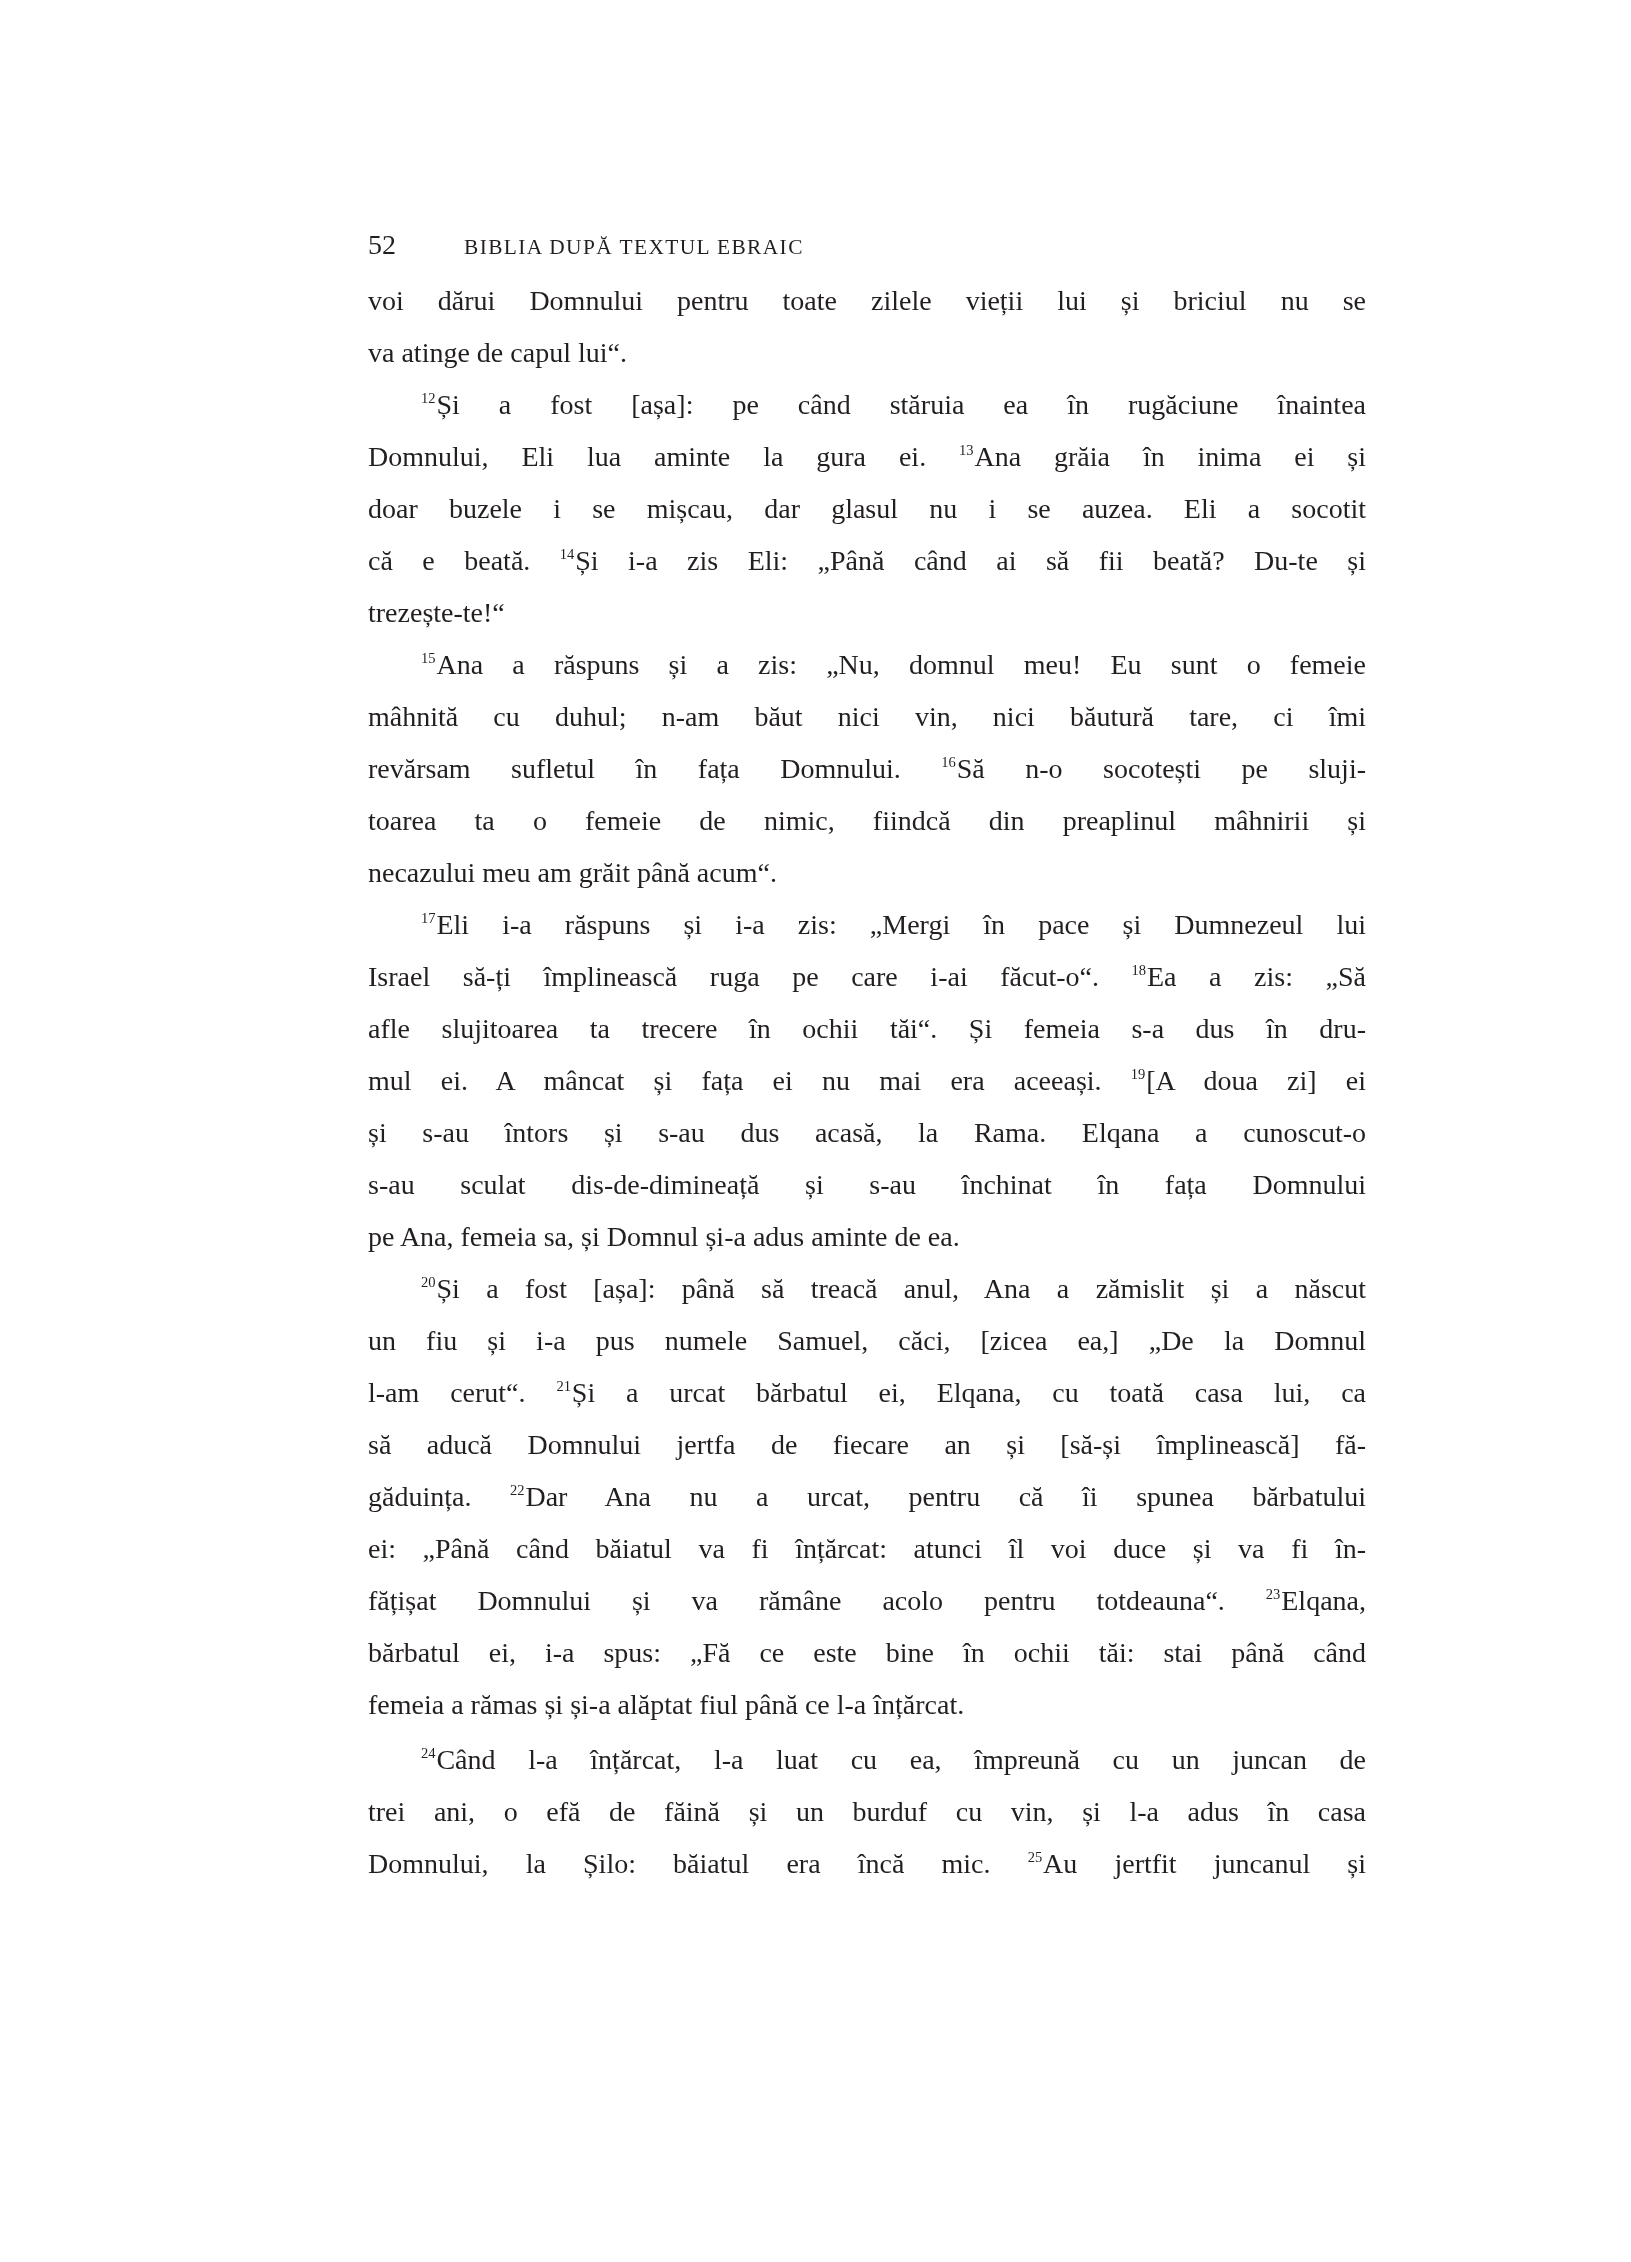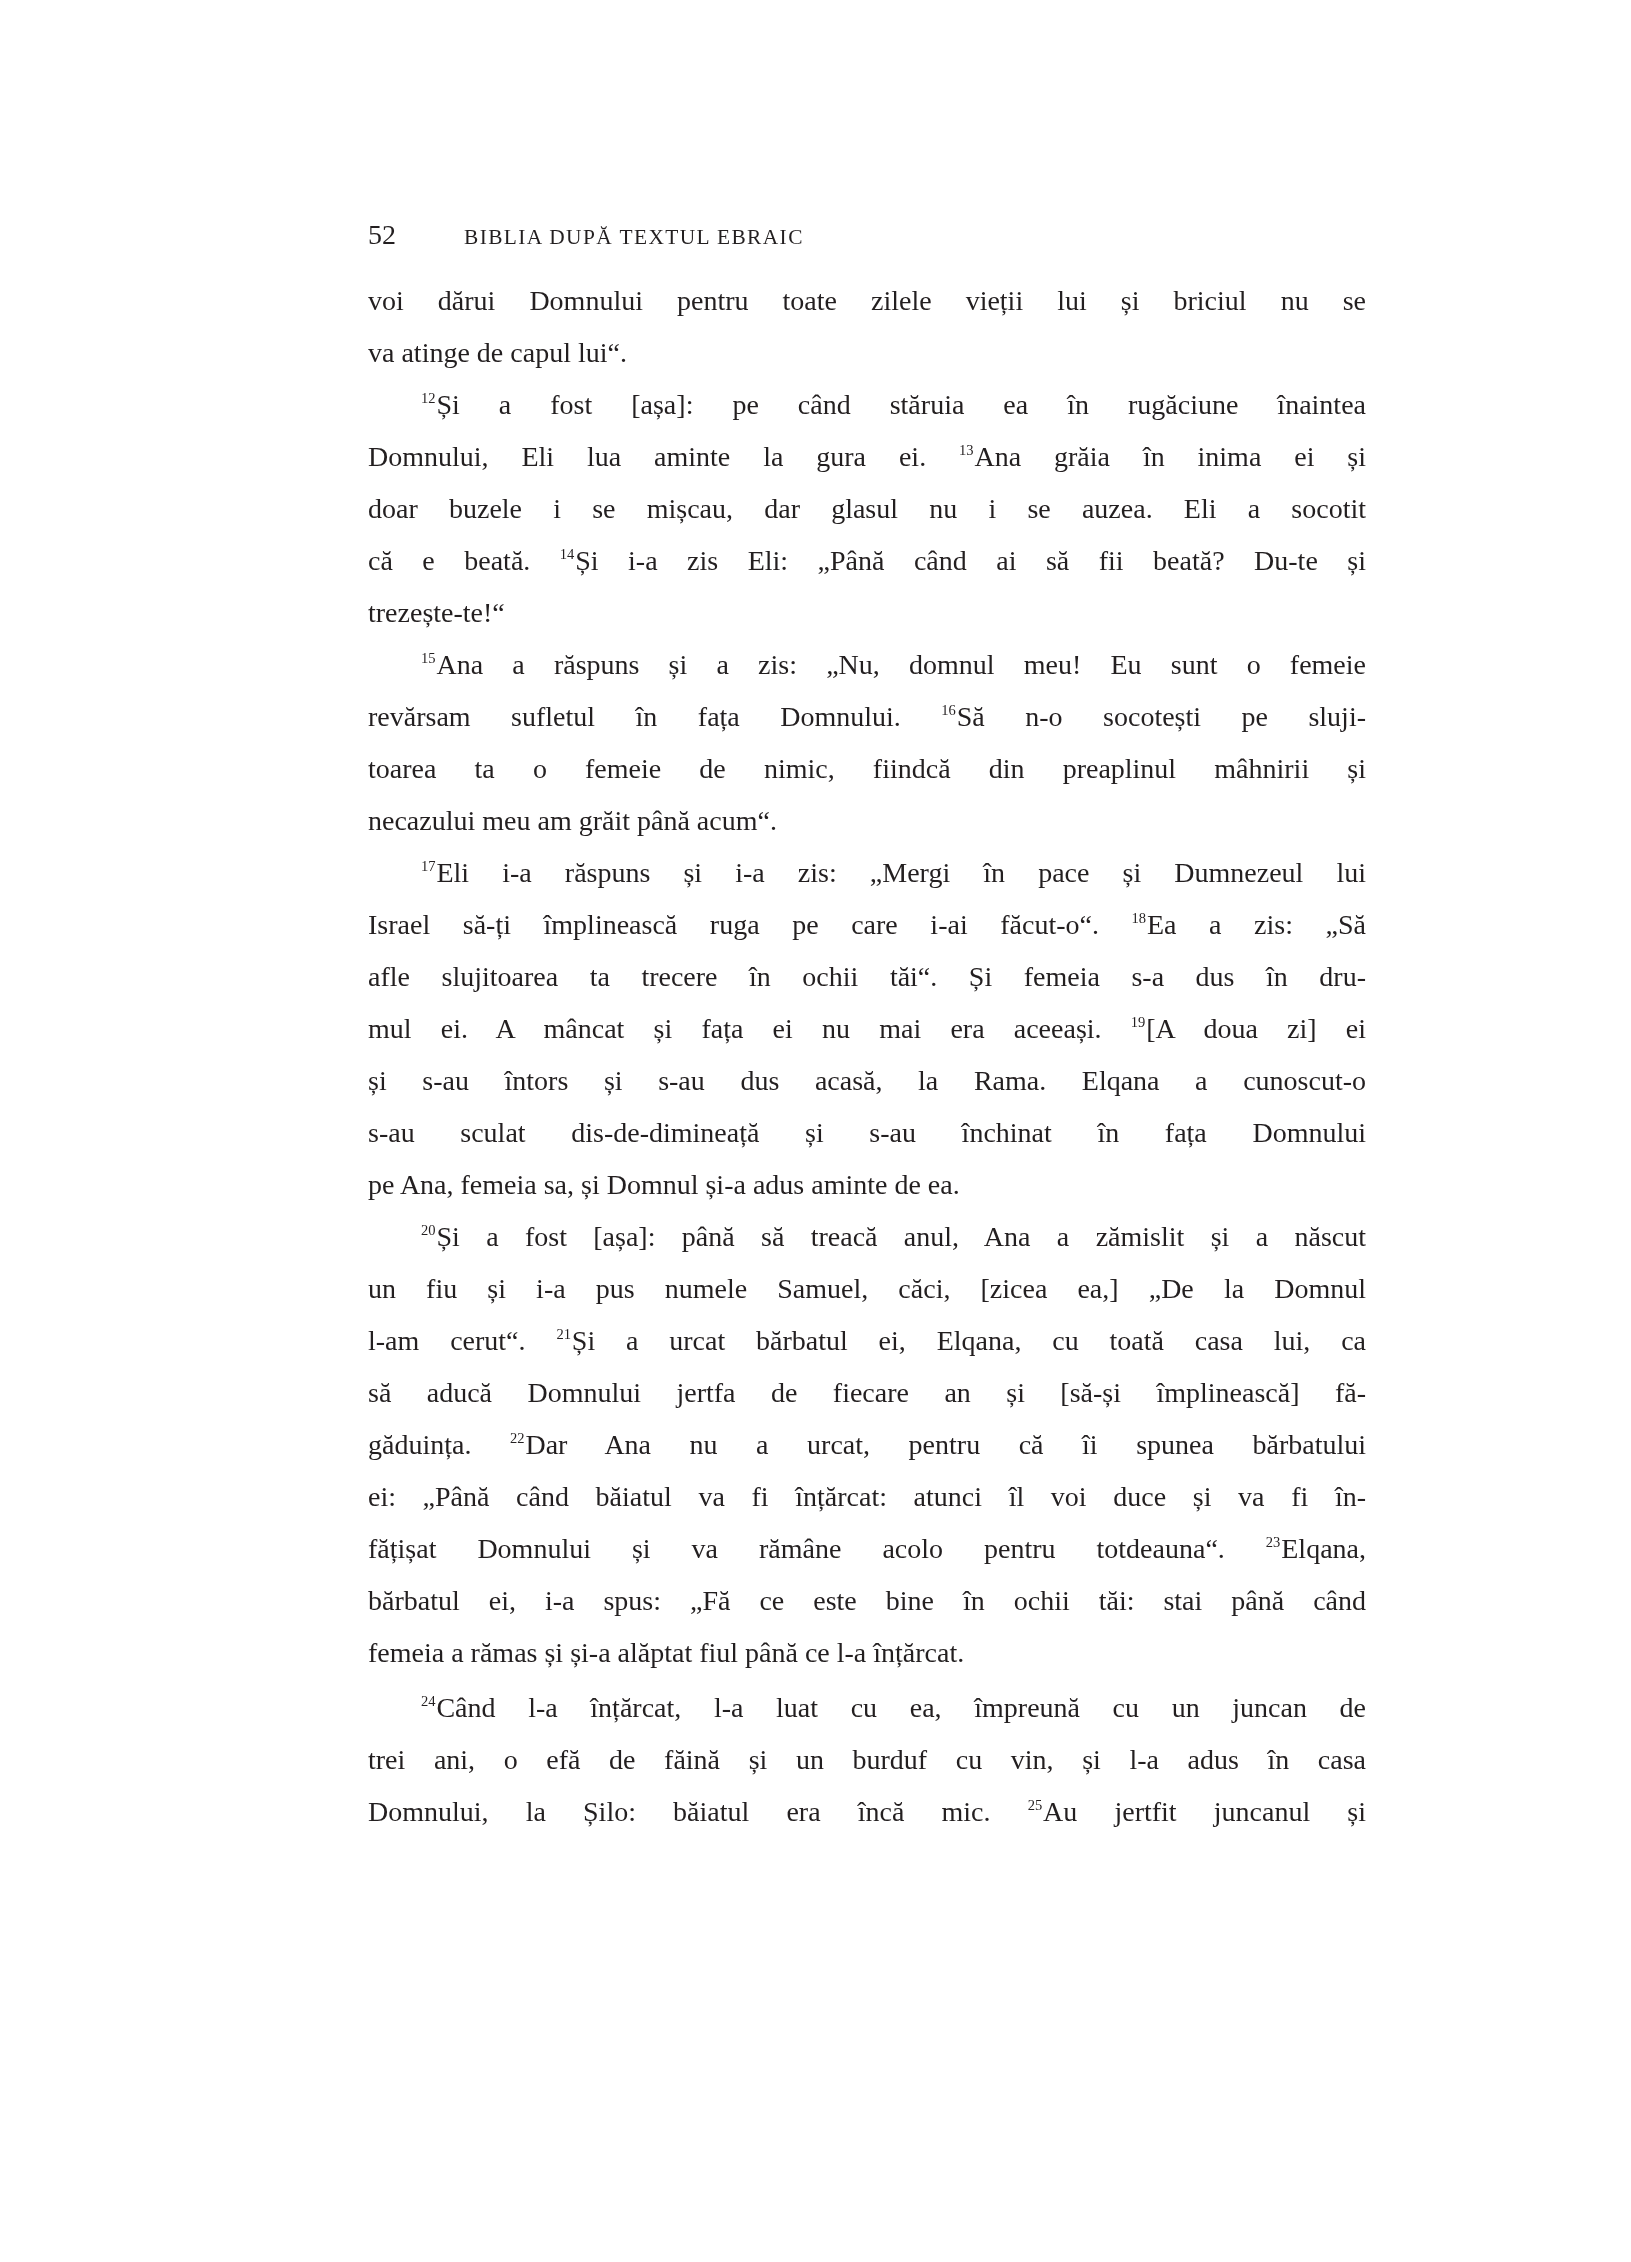--- a/index.html
+++ b/index.html
@@ -13,21 +13,21 @@
     position: relative;
     overflow: hidden;
     font-family: "Liberation Serif", "DejaVu Serif", serif;
     color: #231f20;
   }
   .running-head {
     position: absolute;
     left: 368px;
     top: 219px;
     height: 36px;
-    line-height: 32px;
+    line-height: 52px;
     font-size: 25px;
     white-space: nowrap;
   }
   .page-number {
     display: inline-block;
     width: 96px;
     font-size: 28px;
   }
   .running-title {
     display: inline-block;
@@ -86,20 +86,21 @@
     </div>
     <div class="para">
       <span class="line indent"><sup class="verse">12</sup>Și a fost [așa]: pe când stăruia ea în rugăciune înaintea</span>
       <span class="line">Domnului, Eli lua aminte la gura ei. <sup class="verse">13</sup>Ana grăia în inima ei și</span>
       <span class="line">doar buzele i se mișcau, dar glasul nu i se auzea. Eli a socotit</span>
       <span class="line">că e beată. <sup class="verse">14</sup>Și i-a zis Eli: „Până când ai să fii beată? Du-te și</span>
       <span class="line last">trezește-te!“</span>
     </div>
     <div class="para">
       <span class="line indent"><sup class="verse">15</sup>Ana a răspuns și a zis: „Nu, domnul meu! Eu sunt o femeie</span>
+      <span class="line">mâhnită cu duhul; n-am băut nici vin, nici băutură tare, ci îmi</span>
       <span class="line">revărsam sufletul în fața Domnului. <sup class="verse">16</sup>Să n-o socotești pe sluji-</span>
       <span class="line">toarea ta o femeie de nimic, fiindcă din preaplinul mâhnirii și</span>
       <span class="line last">necazului meu am grăit până acum“.</span>
     </div>
     <div class="para">
       <span class="line indent"><sup class="verse">17</sup>Eli i-a răspuns și i-a zis: „Mergi în pace și Dumnezeul lui</span>
       <span class="line">Israel să-ți împlinească ruga pe care i-ai făcut-o“. <sup class="verse">18</sup>Ea a zis: „Să</span>
       <span class="line">afle slujitoarea ta trecere în ochii tăi“. Și femeia s-a dus în dru-</span>
       <span class="line">mul ei. A mâncat și fața ei nu mai era aceeași. <sup class="verse">19</sup>[A doua zi] ei</span>
       <span class="line">și s-au întors și s-au dus acasă, la Rama. Elqana a cunoscut-o</span>

